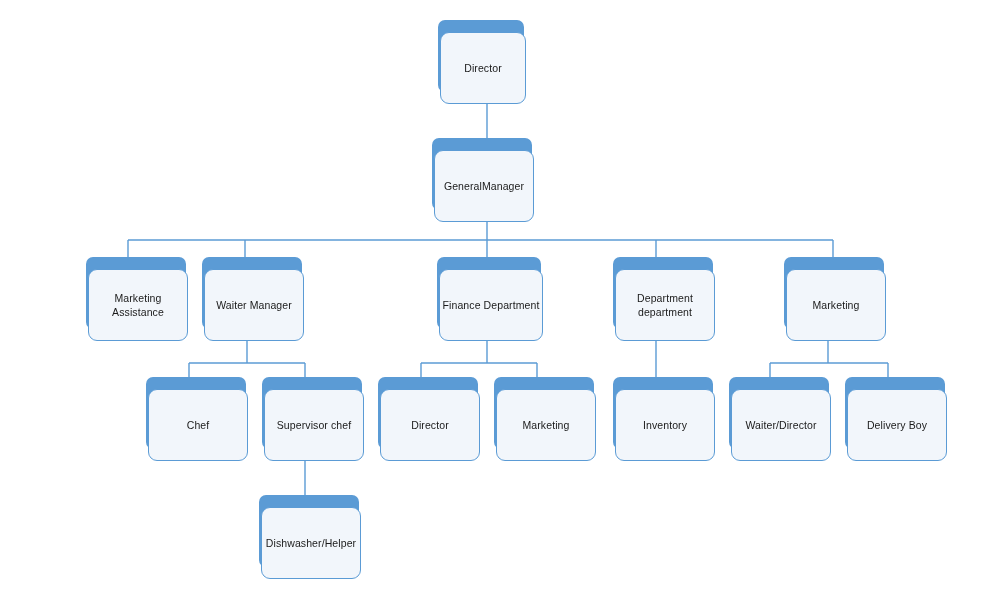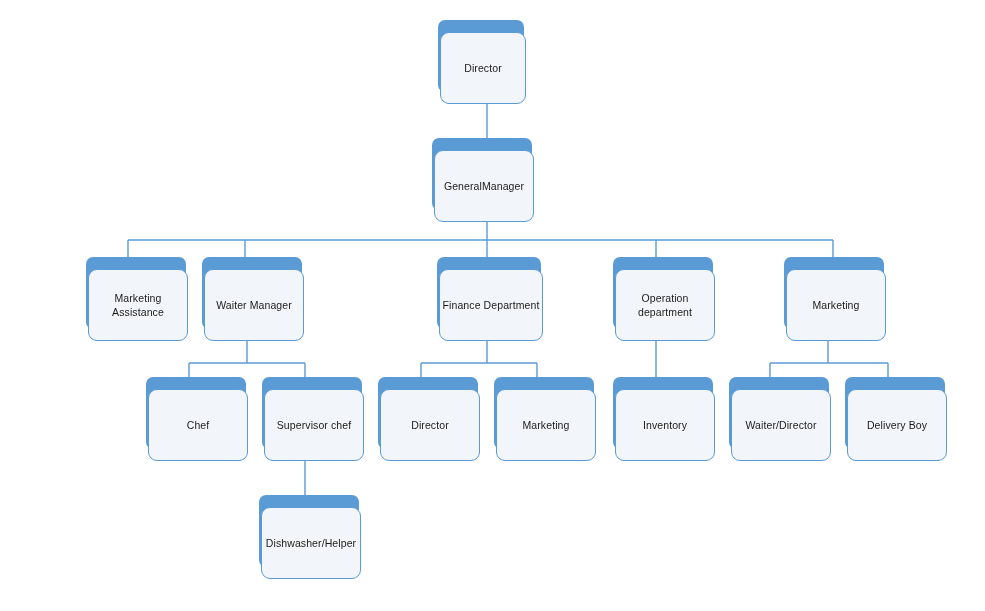--- a/index.html
+++ b/index.html
@@ -149,21 +149,21 @@
   <div class="node xwide" style="left:437px; top:257px;">
     <div class="shadow"></div>
     <div class="face">
       <span class="label">Finance Department</span>
     </div>
   </div>
 
   <div class="node wide" style="left:613px; top:257px;">
     <div class="shadow"></div>
     <div class="face">
-      <span class="label">Operation
+      <span class="label">Department
 department</span>
     </div>
   </div>
 
   <div class="node wide" style="left:784px; top:257px;">
     <div class="shadow"></div>
     <div class="face">
       <span class="label">Marketing</span>
     </div>
   </div>

